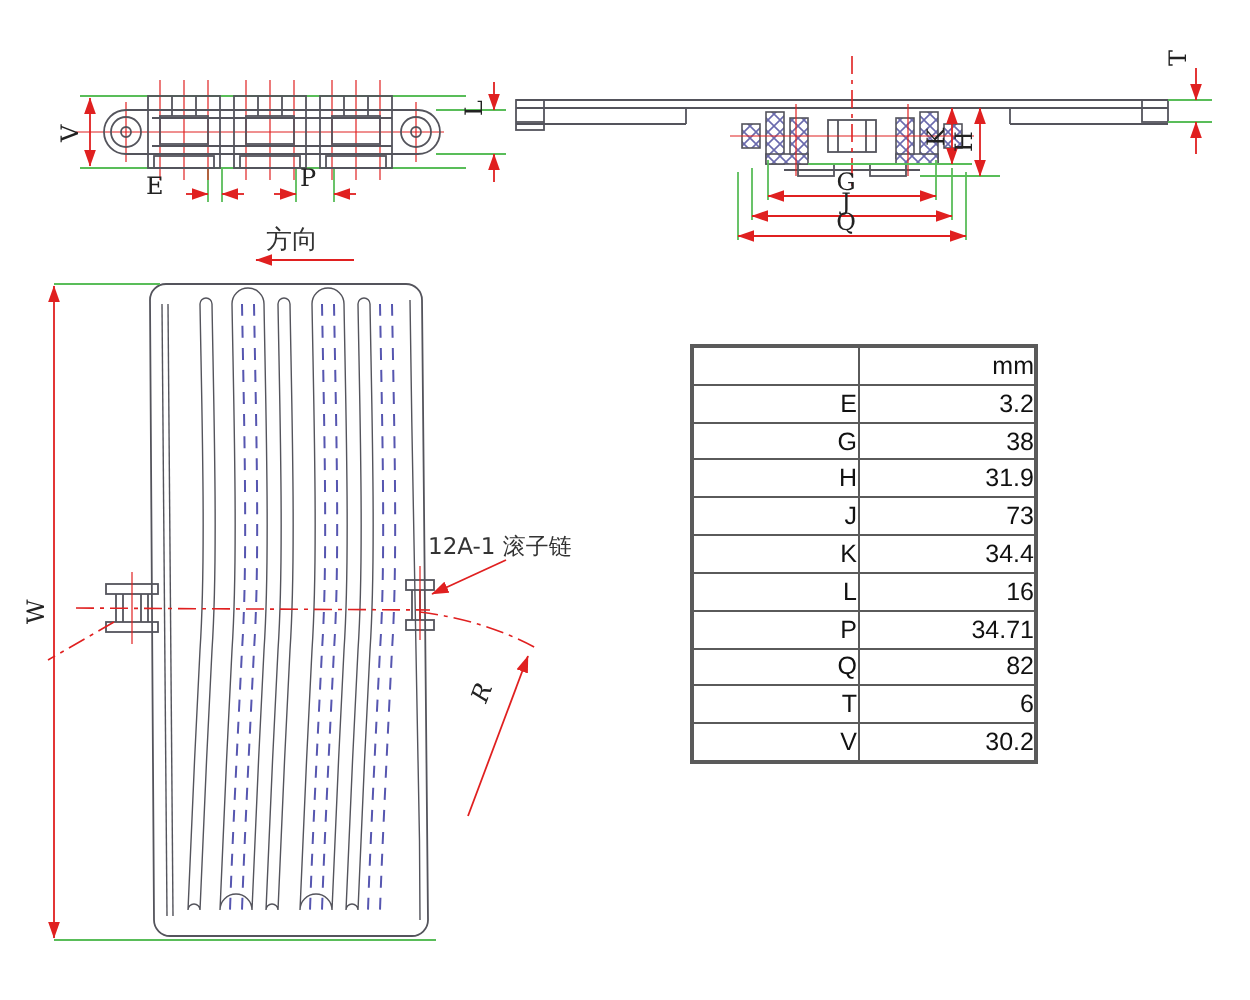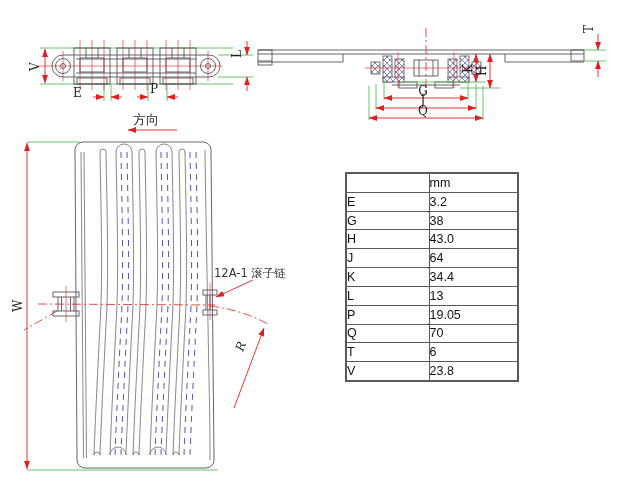--- a/index.html
+++ b/index.html
@@ -23,21 +23,21 @@
   .g  {stroke:var(--extension_green);fill:none;stroke-width:0.9;}
   .hb {stroke:var(--hidden_blue);fill:none;stroke-width:1;stroke-dasharray:6 5;}
   .ht {fill:url(#hatchp);stroke:var(--outline_gray);stroke-width:0.8;}
   text.dim{font:12px "DejaVu Serif",serif;fill:var(--text_dark);}
   text.dimi{font:italic 12px "DejaVu Serif",serif;fill:var(--text_dark);}
   text.cjk{font:13px "DejaVu Sans","Liberation Sans",sans-serif;fill:#333;}
   text.cjks{font:11.5px "DejaVu Sans","Liberation Sans",sans-serif;fill:#333;}
   .dim-table{position:absolute;left:345px;top:172px;width:172px;height:210px;}
   .dim-table table{border-collapse:collapse;table-layout:fixed;width:172px;height:210px;
                    border:2px solid var(--table_border);}
-  .dim-table td{border:1px solid var(--table_border);text-align:left;vertical-align:middle;
+  .dim-table td{border:1px solid var(--table_border);text-align:right;vertical-align:middle;
                 font:12.5px "Liberation Sans",sans-serif;color:#111;padding:0;height:17px;}
   .dim-table col.c1{width:83px;} .dim-table col.c2{width:89px;}
 </style>
 </head>
 <body>
 
 <div id="stage">
 
 <svg width="625" height="500" viewBox="0 0 625 500">
   <defs>
@@ -277,47 +277,47 @@
     <tr>
             <td>E</td>
             <td>3.2</td>
           </tr>
     <tr>
             <td>G</td>
             <td>38</td>
           </tr>
     <tr>
             <td>H</td>
-            <td>43.0</td>
+            <td>31.9</td>
           </tr>
     <tr>
             <td>J</td>
-            <td>64</td>
+            <td>73</td>
           </tr>
     <tr>
             <td>K</td>
             <td>34.4</td>
           </tr>
     <tr>
             <td>L</td>
-            <td>13</td>
+            <td>16</td>
           </tr>
     <tr>
             <td>P</td>
-            <td>19.05</td>
+            <td>34.71</td>
           </tr>
     <tr>
             <td>Q</td>
-            <td>70</td>
+            <td>82</td>
           </tr>
     <tr>
             <td>T</td>
             <td>6</td>
           </tr>
     <tr>
             <td>V</td>
-            <td>23.8</td>
+            <td>30.2</td>
           </tr>
   </tbody>
       </table>
 </div>
 
 </div>
 
 </body></html>

